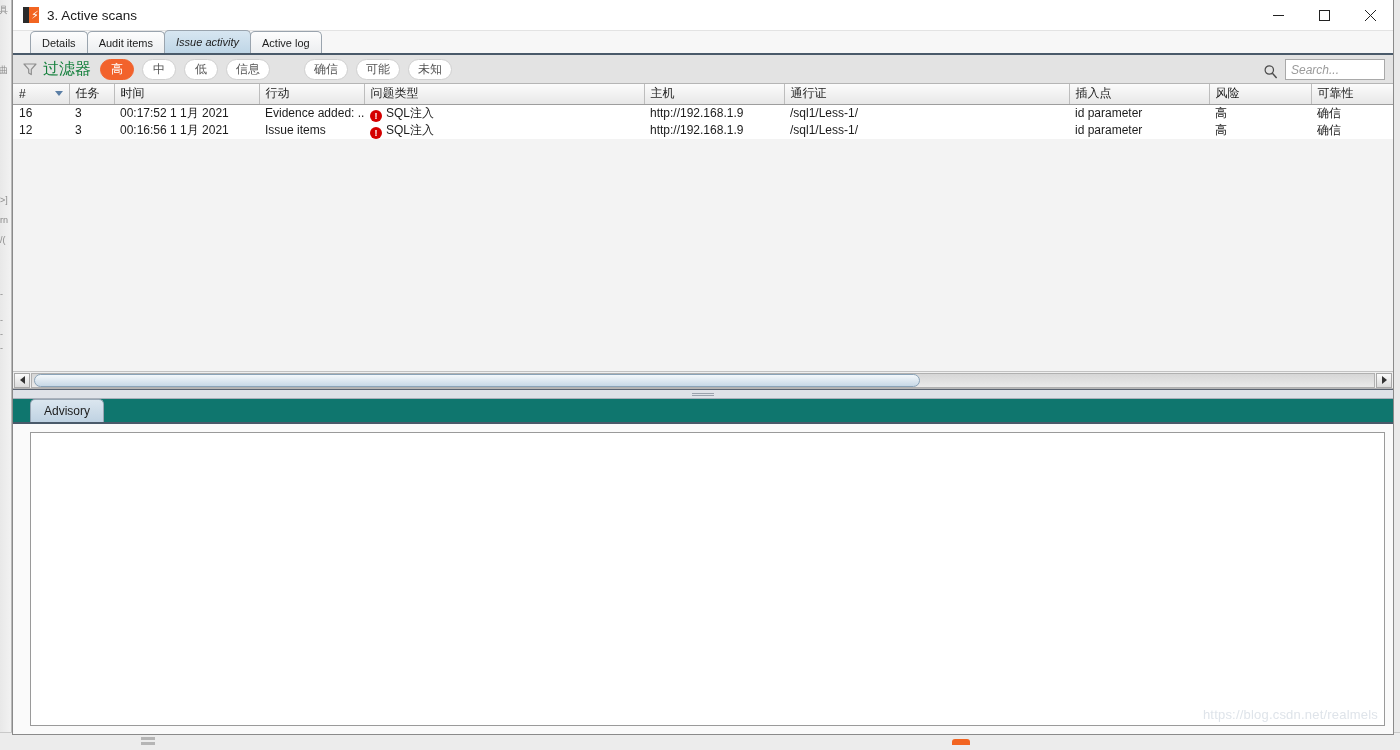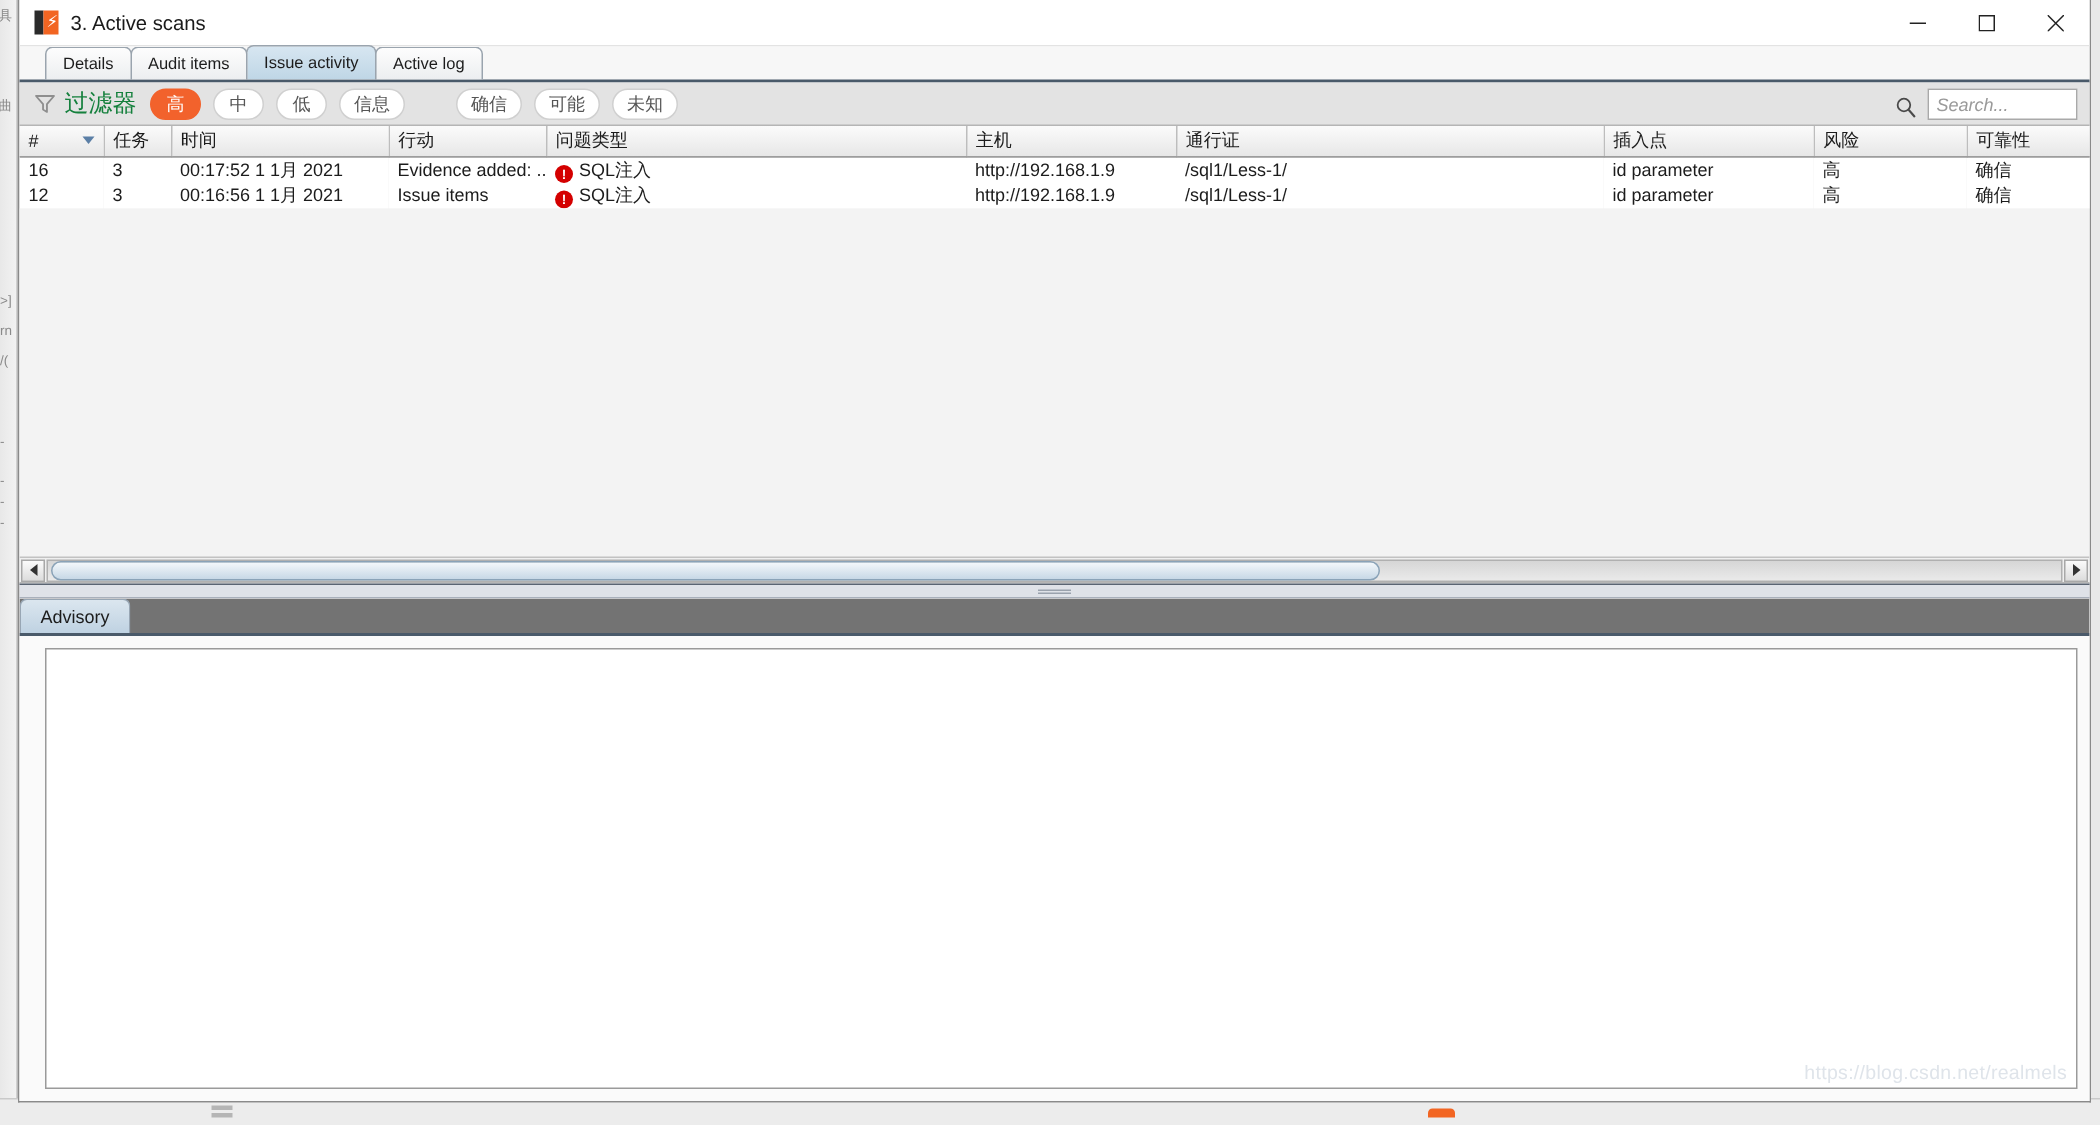--- a/index.html
+++ b/index.html
@@ -115,20 +115,21 @@
     border-radius: 5px 5px 0 0;
     margin-right: -1px;
     position: relative;
     white-space: nowrap;
   }
   .tab.active {
     background: #c9dbe8;
     background: linear-gradient(to bottom,#d7e6f1,#bfd6e6);
     z-index: 3;
     height: 23px;
+    font-style: italic;
   }
 
   
   .filterbar {
     height: 29px; min-height: 29px;
     background: #e3e3e3;
     border-bottom: 1px solid #b5b5b5;
     display: flex; align-items: center;
     padding-left: 10px;
     position: relative;
@@ -273,22 +274,23 @@
   
   .lowerpane {
     flex: 1;
     display: flex; flex-direction: column;
     background: #fafafa;
     position: relative;
     overflow: hidden;
   }
   .advisory-tabs {
     height: 25px; min-height: 25px;
-    background: #737373;
+    background: #0f766e;
     display: flex; align-items: flex-end;
+    padding-left: 17px;
     border-bottom: 2px solid #4a5a6a;
   }
   .adv-tab {
     height: 23px;
     padding: 0 13px;
     display: flex; align-items: center;
     font-size: 12px; color: #1c1c1c;
     background: linear-gradient(to bottom,#dbe6ef,#bfd2e2);
     border: 1px solid #98a6b4;
     border-bottom: none;

